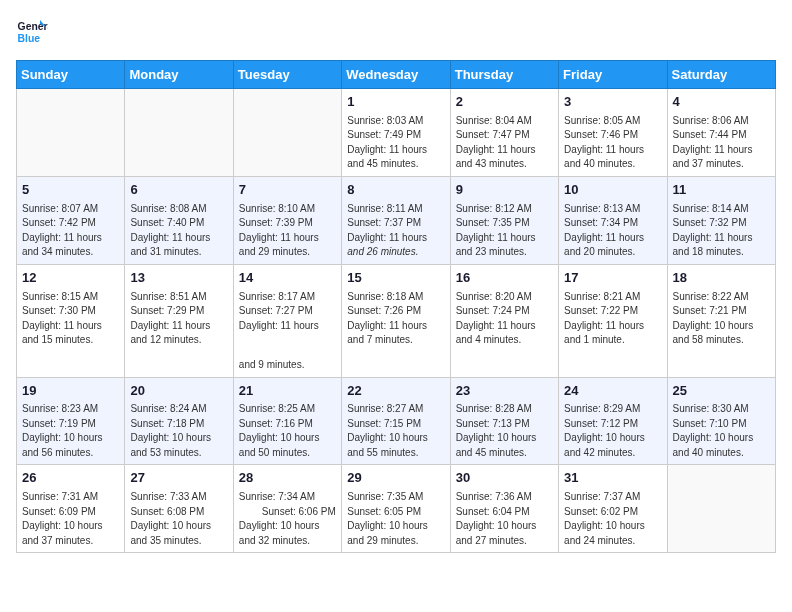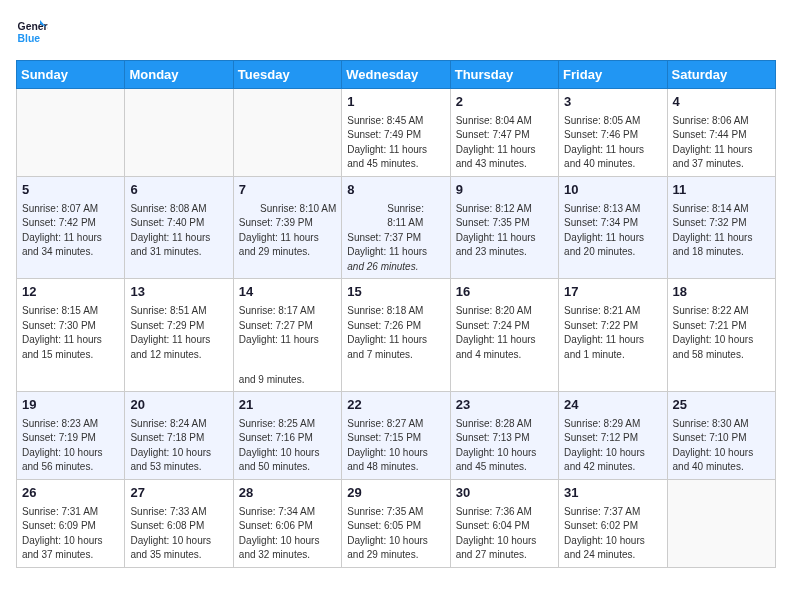--- a/index.html
+++ b/index.html
@@ -109,21 +109,21 @@
         <th>Saturday</th>
       </tr>
   </thead>
   <tbody id="calendar-body">
   <tr>
         <td class="empty"></td>
         <td class="empty"></td>
         <td class="empty"></td>
         <td>
           <span class="day-number">1</span>
-          <span style="display: block;">Sunrise: 8:45 AM</span>
+          <span style="display: block;">Sunrise: 8:03 AM</span>
           <span style="display: block;">Sunset: 7:49 PM</span>
           <span style="display: block;">Daylight: 11 hours</span>
           <span style="display: block;">and 45 minutes.</span>
         </td>
         <td>
           <span class="day-number">2</span>
           <span style="display: block;">Sunrise: 8:04 AM</span>
           <span style="display: block;">Sunset: 7:47 PM</span>
           <span style="display: block;">Daylight: 11 hours</span>
           <span style="display: block;">and 43 minutes.</span>
@@ -153,28 +153,28 @@
         </td>
         <td>
           <span class="day-number">6</span>
           <span style="display: block;">Sunrise: 8:08 AM</span>
           <span style="display: block;">Sunset: 7:40 PM</span>
           <span style="display: block;">Daylight: 11 hours</span>
           <span style="display: block;">and 31 minutes.</span>
         </td>
         <td>
           <span class="day-number">7</span>
-          <span style="display: block; text-align: right;">Sunrise: 8:10 AM</span>
+          <span style="display: block;">Sunrise: 8:10 AM</span>
           <span style="display: block;">Sunset: 7:39 PM</span>
           <span style="display: block;">Daylight: 11 hours</span>
           <span style="display: block;">and 29 minutes.</span>
         </td>
         <td>
           <span class="day-number">8</span>
-          <span style="display: block; margin-left: 40px;">Sunrise: 8:11 AM</span>
+          <span style="display: block;">Sunrise: 8:11 AM</span>
           <span style="display: block;">Sunset: 7:37 PM</span>
           <span style="display: block;">Daylight: 11 hours</span>
           <span style="display: block; font-style: italic;">and 26 minutes.</span>
         </td>
         <td>
           <span class="day-number">9</span>
           <span style="display: block;">Sunrise: 8:12 AM</span>
           <span style="display: block;">Sunset: 7:35 PM</span>
           <span style="display: block;">Daylight: 11 hours</span>
           <span style="display: block;">and 23 minutes.</span>
@@ -265,21 +265,21 @@
           <span style="display: block;">Sunrise: 8:25 AM</span>
           <span style="display: block;">Sunset: 7:16 PM</span>
           <span style="display: block;">Daylight: 10 hours</span>
           <span style="display: block;">and 50 minutes.</span>
         </td>
         <td>
           <span class="day-number">22</span>
           <span style="display: block;">Sunrise: 8:27 AM</span>
           <span style="display: block;">Sunset: 7:15 PM</span>
           <span style="display: block;">Daylight: 10 hours</span>
-          <span style="display: block;">and 48 minutes.</span>
+          <span style="display: block;">and 55 minutes.</span>
         </td>
         <td>
           <span class="day-number">23</span>
           <span style="display: block;">Sunrise: 8:28 AM</span>
           <span style="display: block;">Sunset: 7:13 PM</span>
           <span style="display: block;">Daylight: 10 hours</span>
           <span style="display: block;">and 45 minutes.</span>
         </td>
         <td>
           <span class="day-number">24</span>
@@ -307,21 +307,21 @@
         <td>
           <span class="day-number">27</span>
           <span style="display: block;">Sunrise: 7:33 AM</span>
           <span style="display: block;">Sunset: 6:08 PM</span>
           <span style="display: block;">Daylight: 10 hours</span>
           <span style="display: block;">and 35 minutes.</span>
         </td>
         <td>
           <span class="day-number">28</span>
           <span style="display: block;">Sunrise: 7:34 AM</span>
-          <span style="display: block;">Sunset: 6:06 PM</span>
+          <span style="display: block; margin-left: 23px;">Sunset: 6:06 PM</span>
           <span style="display: block;">Daylight: 10 hours</span>
           <span style="display: block;">and 32 minutes.</span>
         </td>
         <td>
           <span class="day-number">29</span>
           <span style="display: block;">Sunrise: 7:35 AM</span>
           <span style="display: block;">Sunset: 6:05 PM</span>
           <span style="display: block;">Daylight: 10 hours</span>
           <span style="display: block;">and 29 minutes.</span>
         </td>

